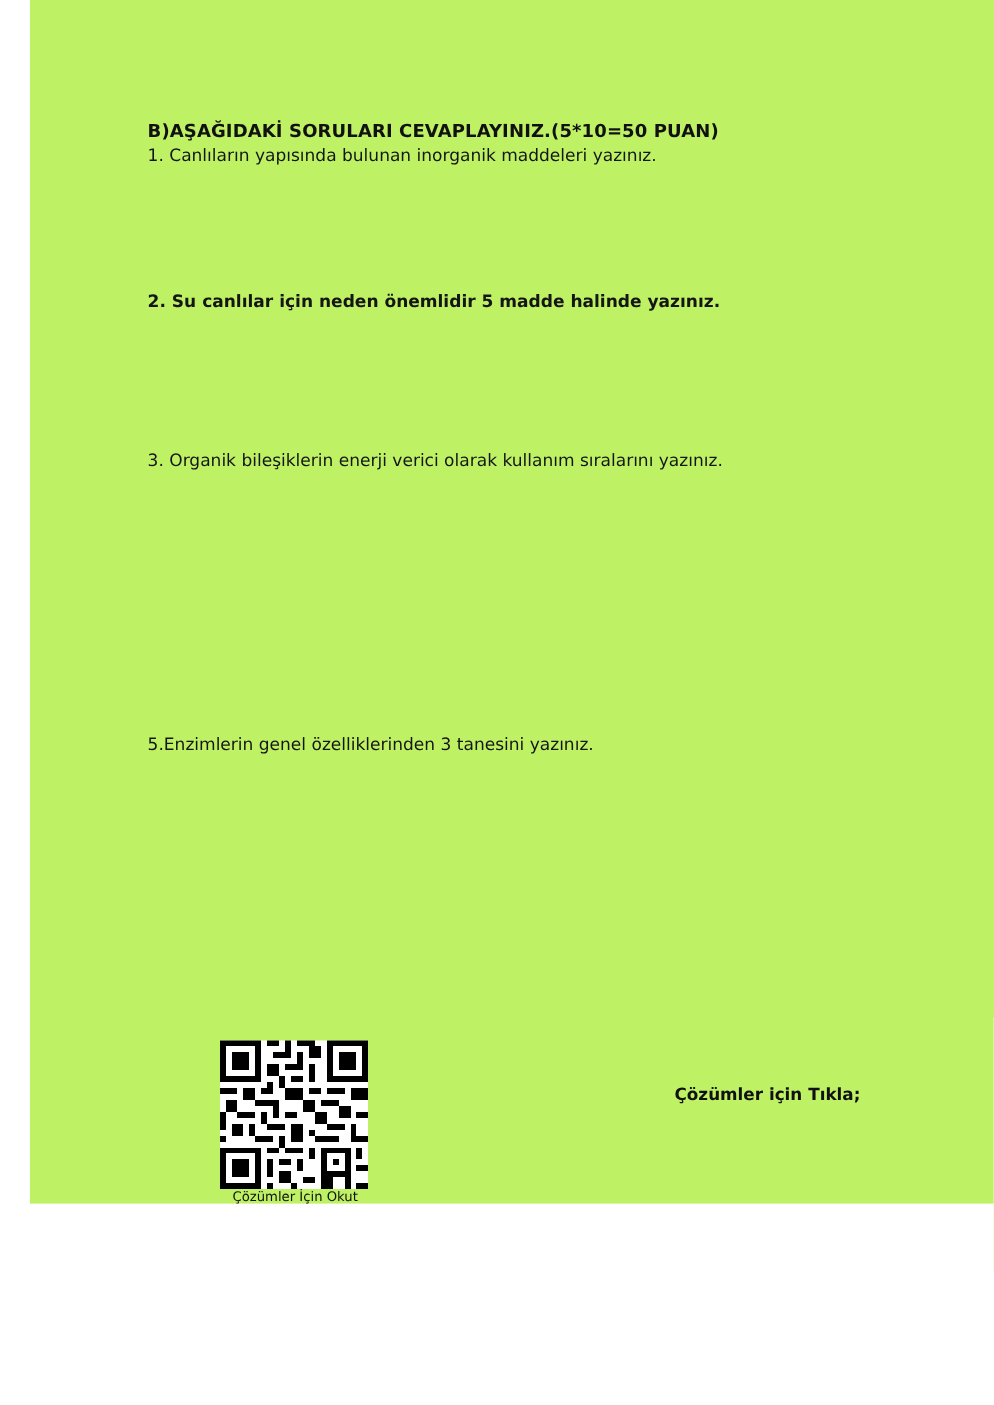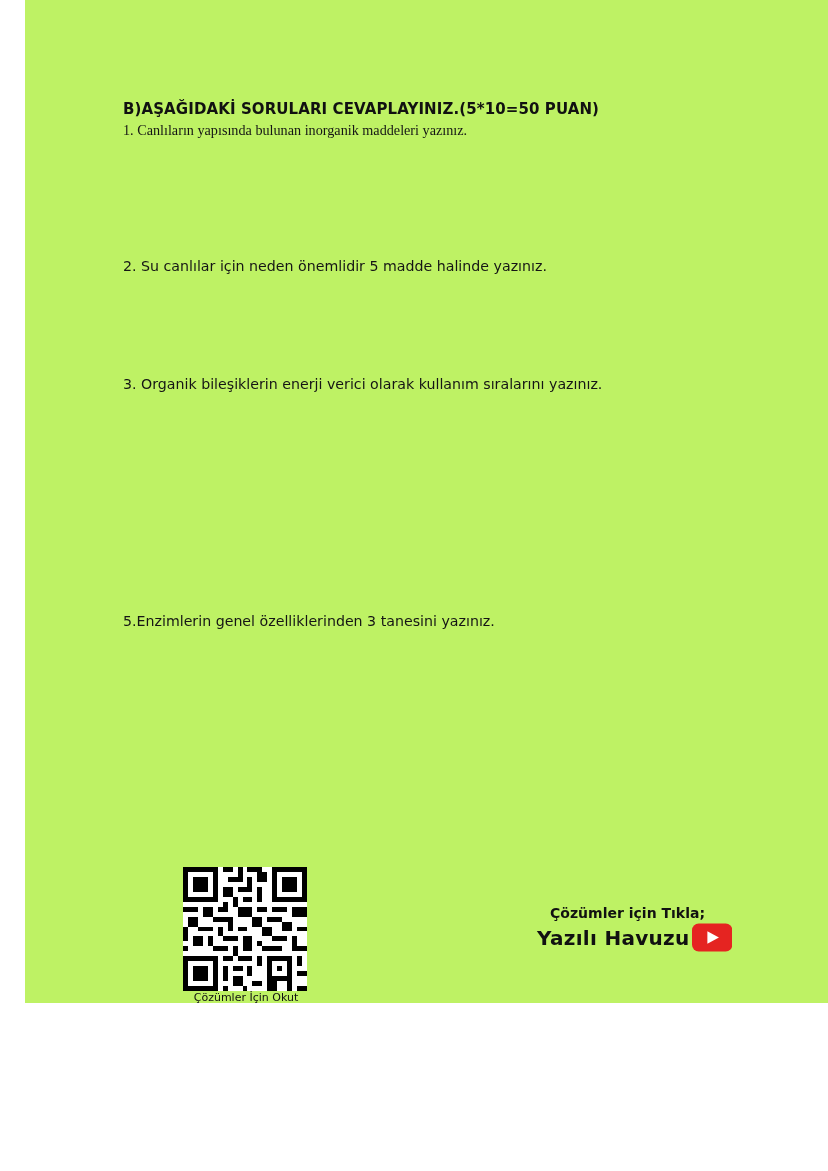--- a/index.html
+++ b/index.html
@@ -8,34 +8,34 @@
     font-family: "DejaVu Sans", sans-serif; color: #111;
   }
   .page { position: absolute; left: 0; top: 0; width: 828px; height: 1003px; background: #bef264; margin-left: 25px; }
   .heading {
     position: absolute; left: 98px; top: 100px;
     font-size: 15px; font-weight: bold; letter-spacing: 0.1px; white-space: nowrap;
   }
   .question {
     position: absolute; left: 98px; font-size: 14.2px; white-space: nowrap; color: #151515;
   }
-  .q1 { top: 122px; font-family: Liberation Serif, serif; }
-  .q2 { top: 258px; }
+  .q1 { top: 122px; }
+  .q2 { top: 244px; font-weight: bold; }
   .q3 { top: 376px; }
   .q4 { top: 485px; }
   .q5 { top: 613px; }
 
   .qr-block { position: absolute; left: 157px; top: 867px; width: 128px; }
   .qr-code { width: 124px; height: 124px; display: block; margin-left: 1px; }
   .qr-caption {
     margin-top: 0px; font-size: 11px; font-weight: normal; white-space: nowrap; text-align: center;
     width: 128px;
   }
 
-  .yt-block { position: absolute; left: 512px; top: 905px; width: 195px; }
+  .yt-block { position: absolute; left: 524px; top: 905px; width: 195px; }
   .yt-cta {
     font-size: 14px; font-weight: bold; white-space: nowrap; text-align: right; width: 168px;
   }
   .yt-row { display: flex; align-items: center; margin-top: 2px; }
   .yt-channel { font-size: 20px; font-weight: bold; white-space: nowrap; letter-spacing: 0.3px; }
   .yt-logo {
     width: 42px; height: 29px; margin-left: 2px; display: inline-block; cursor: pointer;
   }
 </style>
 </head>
@@ -123,22 +123,15 @@
         <rect x="8" y="24" width="1" height="1"></rect>
           <rect x="12" y="24" width="1" height="1"></rect>
           <rect x="23" y="24" width="2" height="1"></rect>
       </g>
     </svg>
     <div class="qr-caption">Çözümler İçin Okut</div>
   </div>
 
   <div class="yt-block">
     <div class="yt-cta">Çözümler için Tıkla;</div>
-    <div class="yt-row">
-      <span class="yt-channel">Yazılı Havuzu</span>
-      <svg class="yt-logo" viewBox="0 0 42 29">
-        <rect x="0" y="0" width="42" height="29" rx="7" ry="7" fill="#e52421"></rect>
-        <path d="M16 8 L28 14.5 L16 21 Z" fill="#ffffff"></path>
-      </svg>
-    </div>
   </div>
 
 </div>
 
 </body></html>

